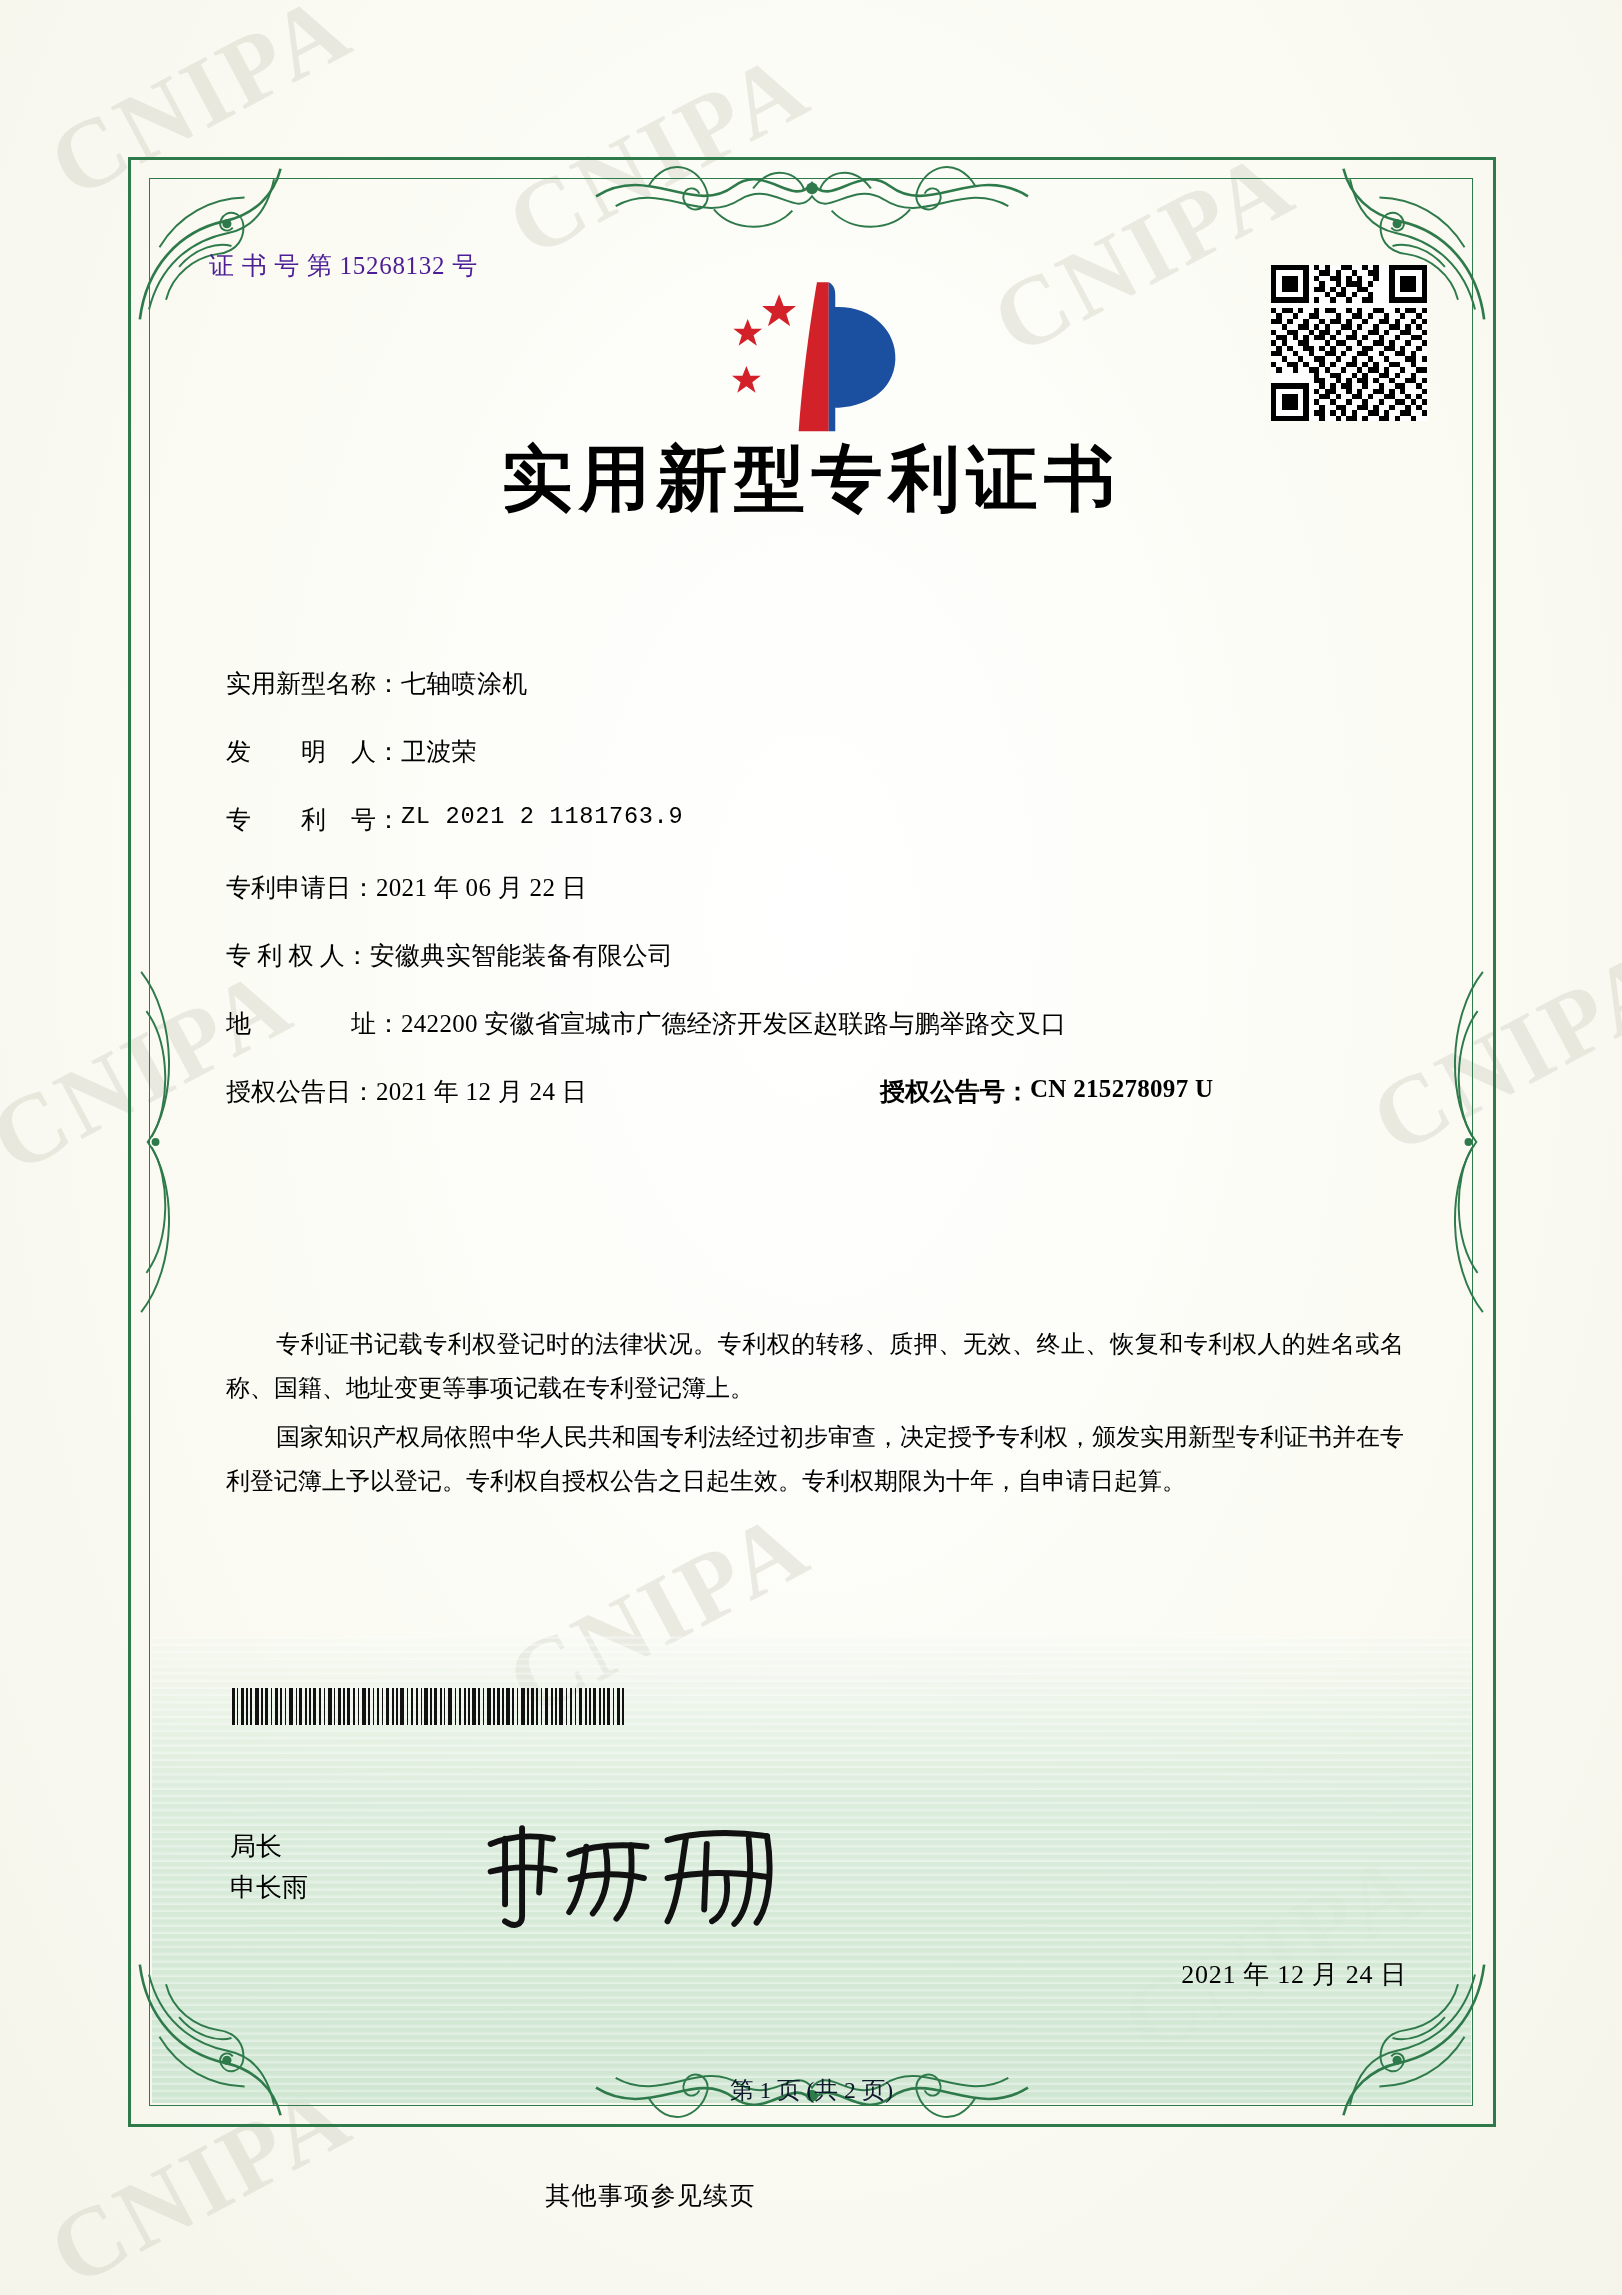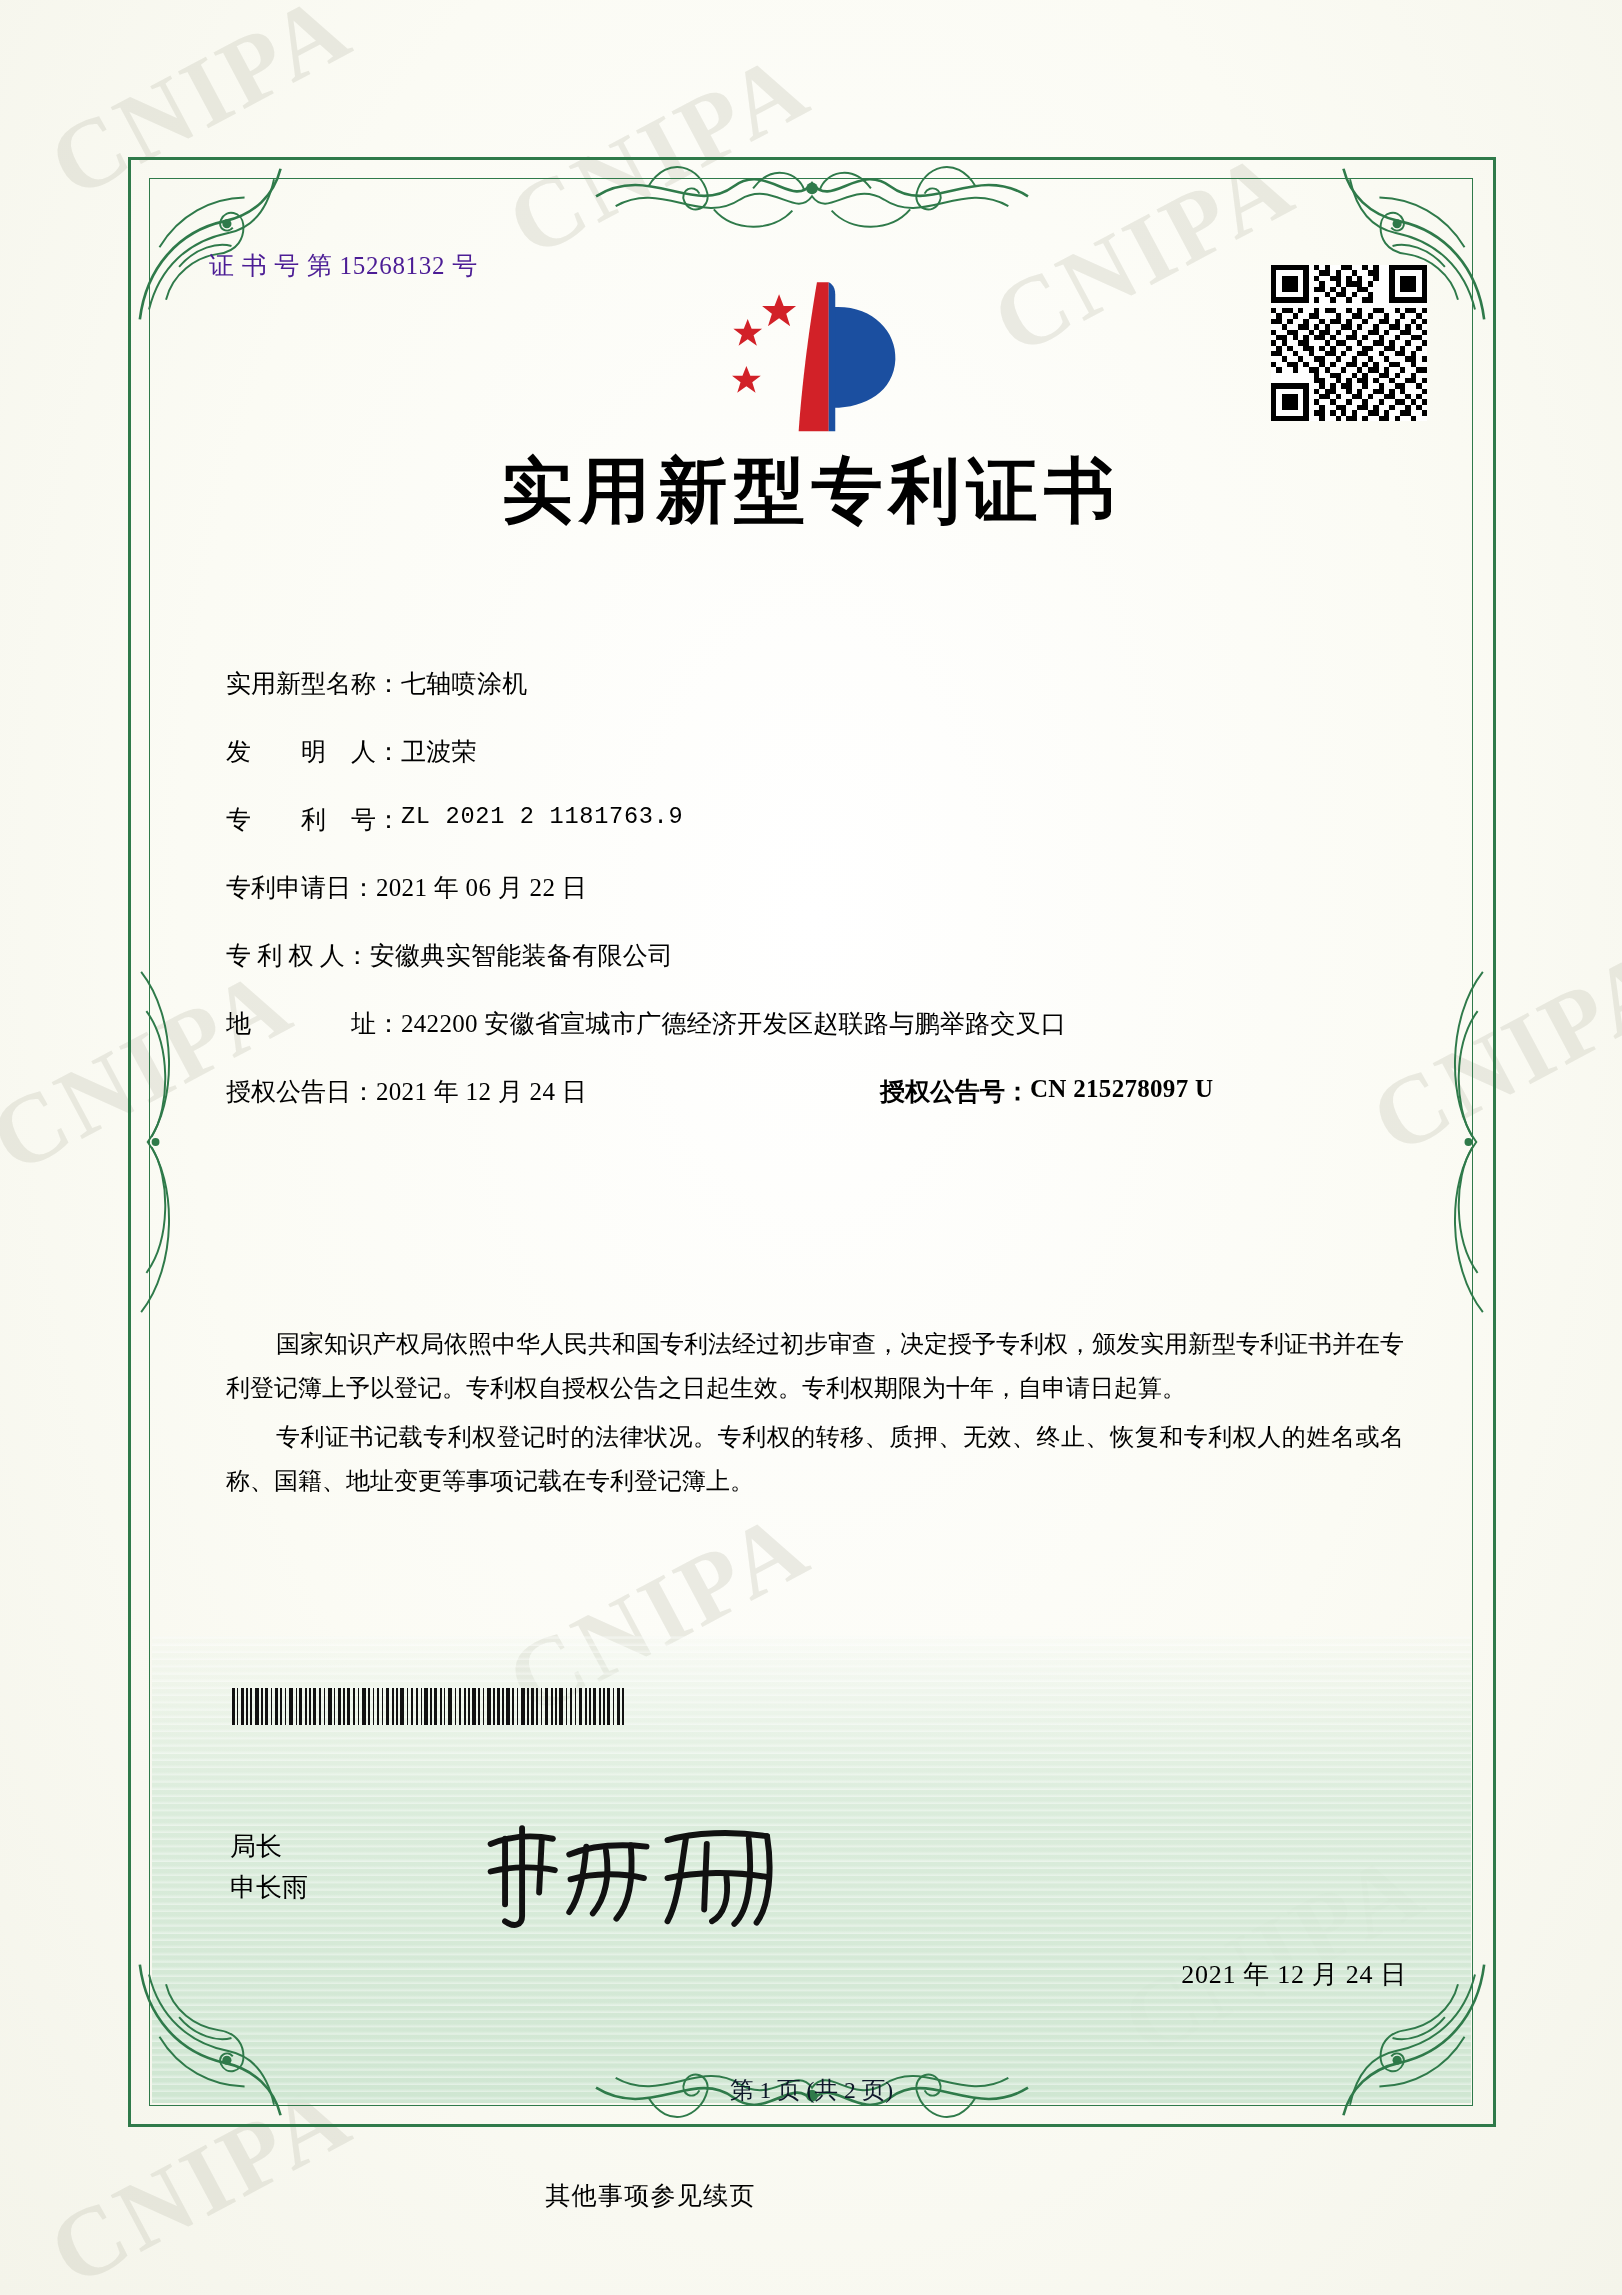--- a/index.html
+++ b/index.html
@@ -120,21 +120,21 @@
     right: 196px;
     top: 265px;
     width: 156px;
     height: 156px;
     background: #fff;
   }
 
   .title {
     position: absolute;
     left: 0;
-    top: 444px;
+    top: 432px;
     width: 1623px;
     text-align: center;
     font-size: 71px;
     font-weight: bold;
     letter-spacing: 6.5px;
     color: #000;
     font-family: "Liberation Serif", "DejaVu Serif", serif;
   }
 
   
@@ -616,22 +616,22 @@
         <span class="field-value">2021 年 12 月 24 日</span>
       </span>
       <span class="col-b">
         <span class="field-label">授权公告号：</span>
         <span class="field-value">CN 215278097 U</span>
       </span>
     </div>
   </div>
 
   <div class="paras">
+    <p>专利证书记载专利权登记时的法律状况。专利权的转移、质押、无效、终止、恢复和专利权人的姓名或名称、国籍、地址变更等事项记载在专利登记簿上。</p>
     <p>国家知识产权局依照中华人民共和国专利法经过初步审查，决定授予专利权，颁发实用新型专利证书并在专利登记簿上予以登记。专利权自授权公告之日起生效。专利权期限为十年，自申请日起算。</p>
-    <p>专利证书记载专利权登记时的法律状况。专利权的转移、质押、无效、终止、恢复和专利权人的姓名或名称、国籍、地址变更等事项记载在专利登记簿上。</p>
   </div>
 
   <svg class="barcode" viewBox="0 0 640 56" shape-rendering="crispEdges">
     <g fill="#111">
       <rect x="0" y="0" width="4" height="56"></rect>
         <rect x="7" y="0" width="2" height="56"></rect>
       <rect x="13" y="0" width="5" height="56"></rect>
         <rect x="22" y="0" width="2" height="56"></rect>
       <rect x="28" y="0" width="3" height="56"></rect>
         <rect x="35" y="0" width="6" height="56"></rect>

